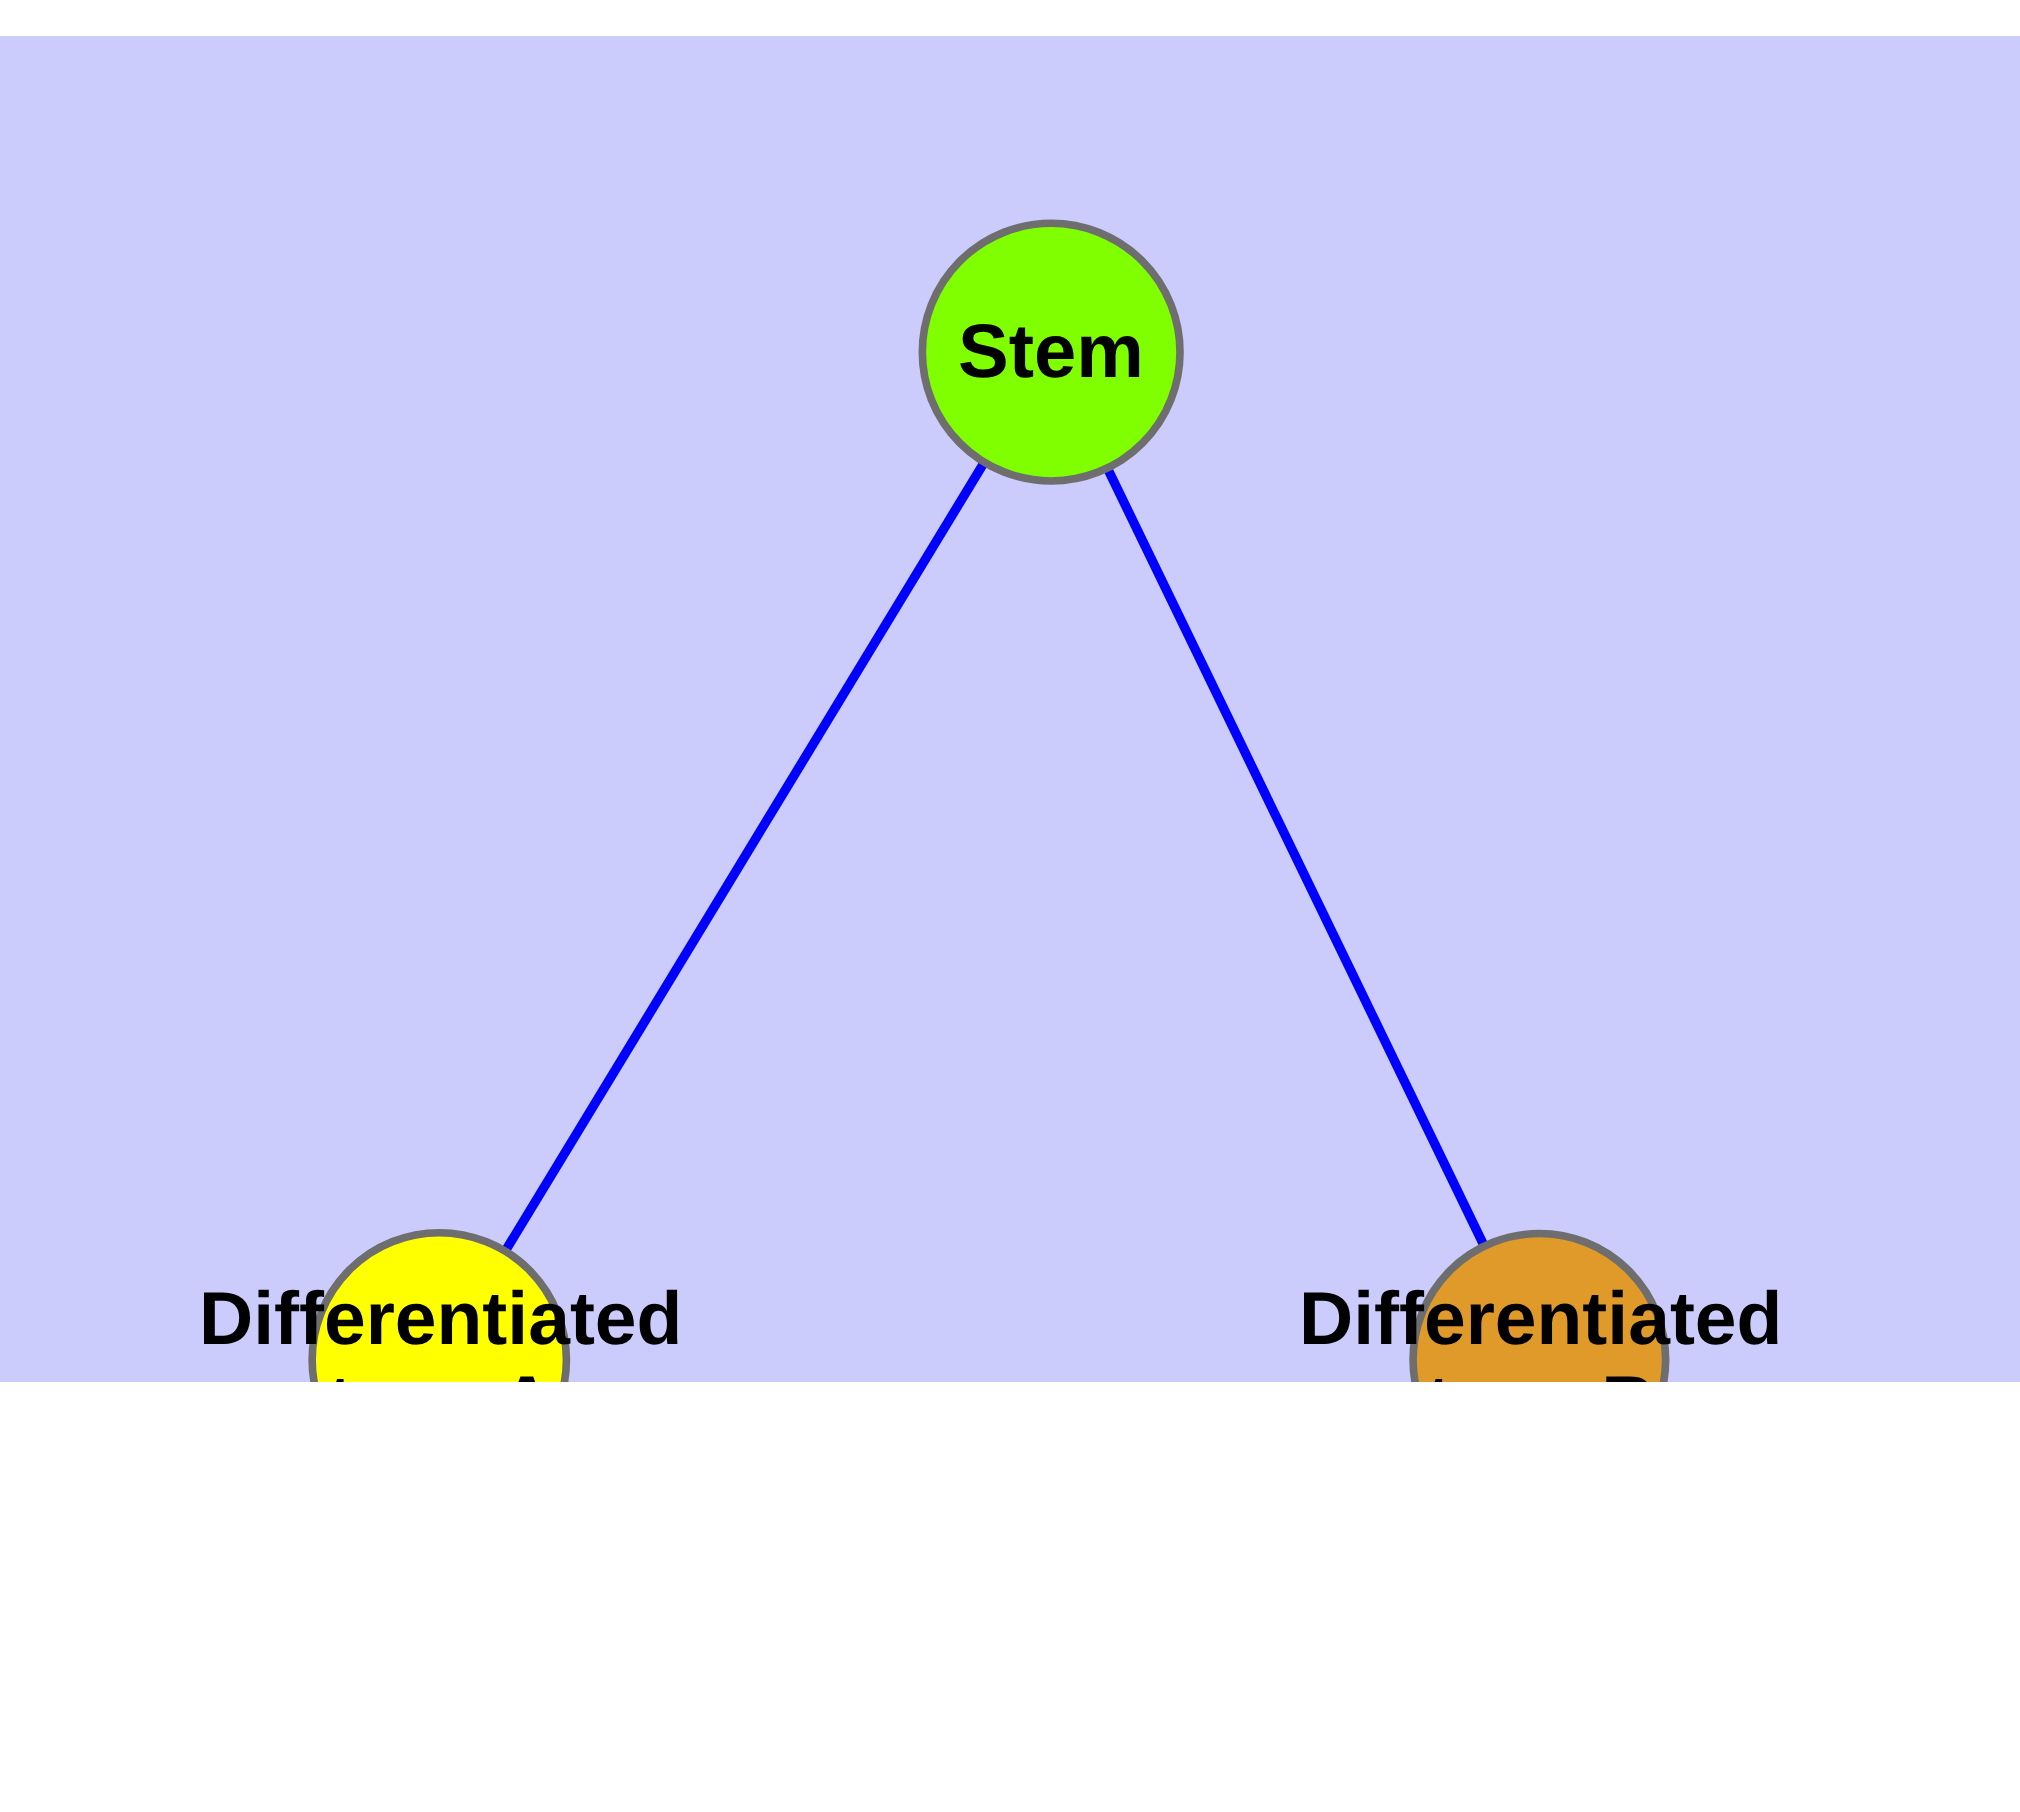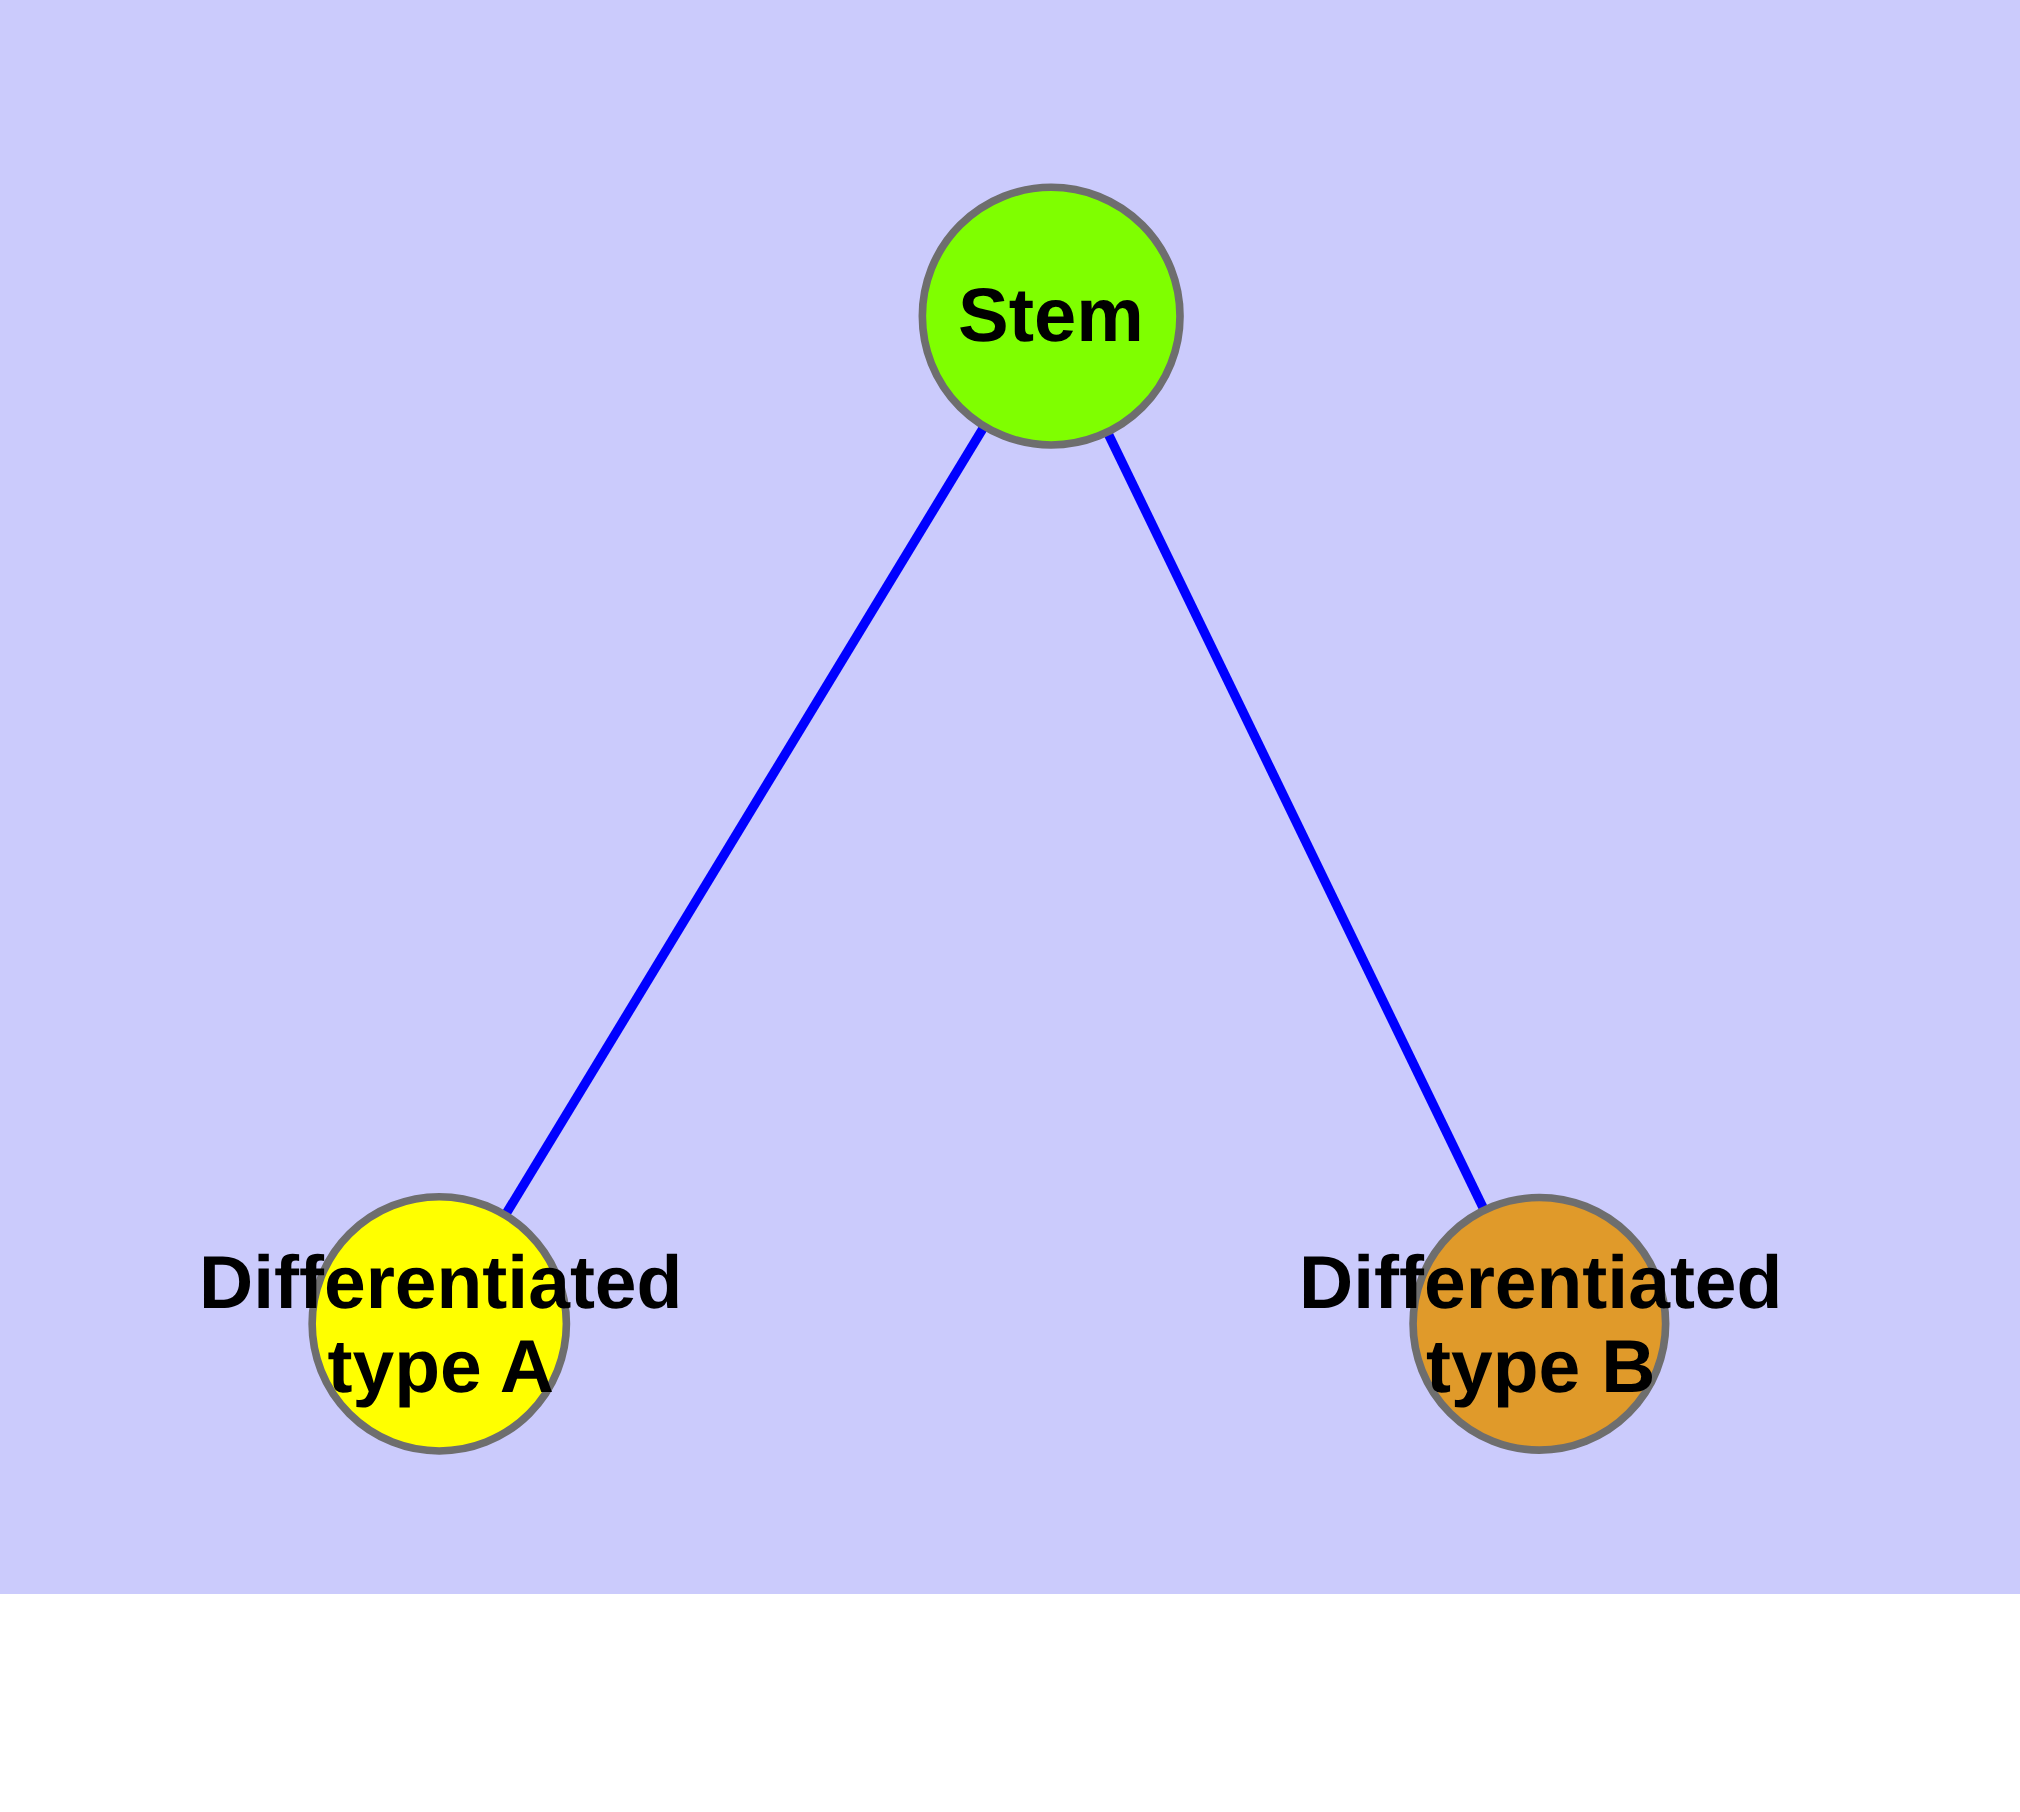--- a/index.html
+++ b/index.html
@@ -42,21 +42,21 @@
   .label-root {
     font-size: 76px;
   }
   .label-leaf {
     font-size: 75px;
   }
 </style>
 </head>
 <body>
 
-<div id="canvas" style="width: 2021px; height: 1594px;">
+<div id="canvas" style="width: 2021px; height: 1346px; margin-top: 36px;">
 
   <div id="graph-background" style="background: rgb(203, 203, 252);"></div>
 
   <svg id="graph-svg" viewBox="0 0 2384 2138" xmlns="http://www.w3.org/2000/svg">
     <g id="edge-layer">
         <line x1="1240" y1="373" x2="518" y2="1562" stroke="#0000FF" stroke-width="11" stroke-linecap="butt"></line>
         <line x1="1240" y1="373" x2="1816" y2="1562" stroke="#0000FF" stroke-width="11" stroke-linecap="butt"></line>
       </g>
     <g id="node-layer">
         <circle cx="1240" cy="373" r="152" fill="#7FFF00" stroke="#6E6E6E" stroke-width="9"></circle>

